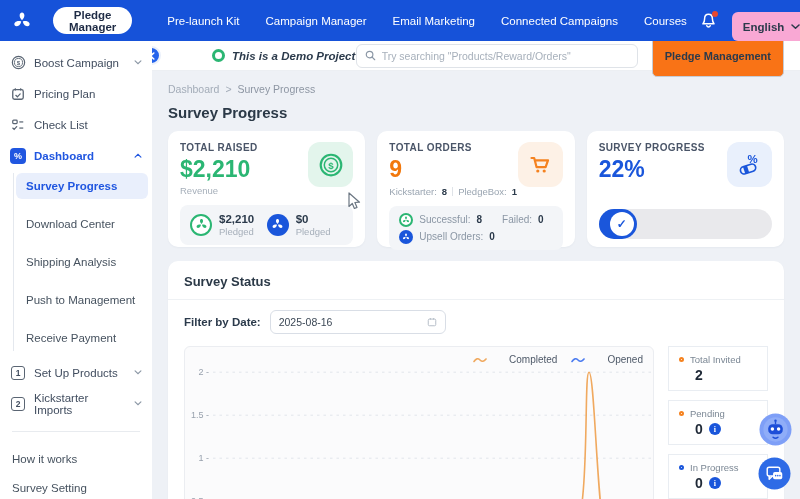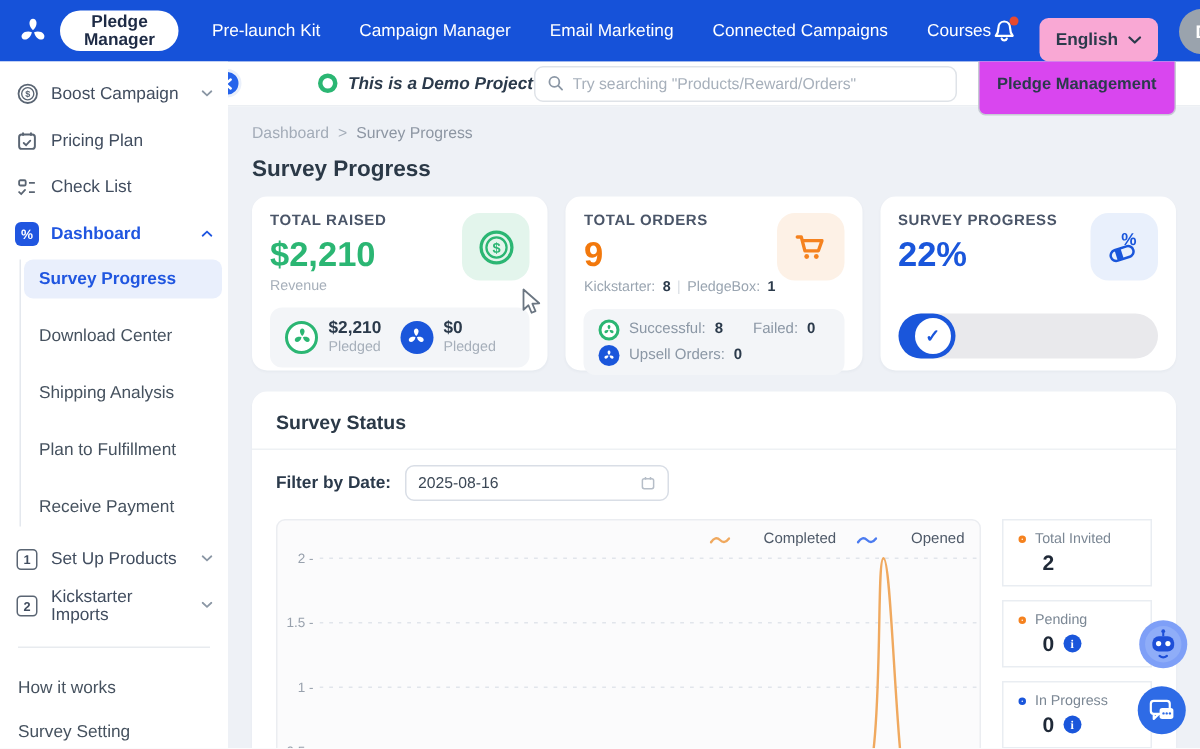--- a/index.html
+++ b/index.html
@@ -1,21 +1,21 @@
 <!DOCTYPE html>
 <html><head>
 <meta charset="utf-8">
 <style>
   * { margin:0; padding:0; box-sizing:border-box; }
   html,body { width:800px; height:499px; overflow:hidden; }
   body { font-family:"Liberation Sans", sans-serif; }
   .screen { position:relative; width:800px; height:499px; background:#eef1f6; overflow:hidden; }
 
   
-  .topnav { height:41px; background:#1652d9; display:flex; align-items:center; padding:0 14px 0 12px; gap:0; }
+  .topnav { height:41px; background:#1652d9; display:flex; align-items:center; padding:0 14px 0 12px; gap:13px; }
   .brand-logo { width:22px; height:22px; display:flex; align-items:center; justify-content:center; margin-right:8px; }
   .brand-pill { height:27px; background:#fff; border:none; border-radius:14px; padding:0 16px; font-family:inherit;
     font-size:11.5px; font-weight:bold; color:#1e2b45; cursor:pointer; }
   .nav-links { display:flex; gap:26px; margin-left:22px; }
   .nav-links a { color:#fff; font-size:11.5px; font-weight:500; text-decoration:none; cursor:pointer; white-space:nowrap; }
   .nav-right { margin-left:auto; display:flex; align-items:center; gap:14px; }
   .bell { position:relative; width:18px; height:18px; cursor:pointer; }
   .bell .dot { position:absolute; top:-1px; right:0; width:6px; height:6px; background:#e8492e; border-radius:50%; }
   .lang { height:29px; background:#f9a8d4; border:none; border-radius:6px; padding:0 11px; display:flex; align-items:center; gap:7px;
     font-family:inherit; font-size:11.5px; font-weight:bold; color:#2b3a4b; cursor:pointer;margin-top:12px; }
@@ -49,21 +49,21 @@
     border-bottom:1px solid #eceff3; }
   .collapse-btn { position:absolute; left:-10px; top:5px; width:19px; height:19px; border-radius:50%; background:#2563eb;
     border:2px solid #eaf0fb; display:flex; align-items:center; justify-content:center; cursor:pointer; }
   .demo-flag { display:flex; align-items:center; gap:7px; margin-left:32px; }
   .demo-ring { width:13px; height:13px; border:3.5px solid #2bb673; border-radius:50%; background:#fff; }
   .demo-text { font-size:11.5px; font-weight:bold; color:#2b3a4b;font-style:italic; }
   .search-box { margin-left:auto; width:282px; height:24px; border:1px solid #dfe3e8; border-radius:6px; background:#fff;
     display:flex; align-items:center; padding:0 8px; gap:6px; }
   .search-box input { border:none; outline:none; flex:1; font-family:inherit; font-size:10.5px; color:#4a5563; background:transparent; }
   .search-box input::placeholder { color:#a7b0bb; }
-  .pm-btn { margin-left:14px; height:42px; background:#d946ef; border:1px solid #c6ccd4; border-radius:5px; padding:0 12px;
+  .pm-btn { margin-left:14px; height:42px; background:#f97316; border:1px solid #c6ccd4; border-radius:5px; padding:0 12px;
     font-family:inherit; font-size:11px; font-weight:bold; color:#2b3a4b; cursor:pointer;text-align:right; }
 
   .content { flex:1; padding:12px 16px 0; overflow:hidden; }
   .breadcrumb { font-size:10.5px; color:#a3acb8; display:flex; gap:6px; }
   .breadcrumb .cur { color:#8d96a3; }
   .page-title { margin-top:9px; font-size:15px; font-weight:bold; color:#2b3947; }
 
   
   .cards-row { display:flex; gap:12px; margin-top:10px; }
   .card { flex:1; background:#fff; border-radius:10px; padding:11px 12px; height:116px; box-shadow:0 1px 2px rgba(20,40,80,.04); }
@@ -223,21 +223,21 @@
         <span class="chev">
           <svg width="8" height="5" viewBox="0 0 9 6" style="transform:rotate(180deg)">
               <path d="M1 1 L4.5 4.3 L8 1" stroke="currentColor" stroke-width="1.4" fill="none" stroke-linecap="round"></path>
             </svg>
         </span>
       </div>
       <div class="submenu">
         <div class="sub-item active">Survey Progress</div>
         <div class="sub-item">Download Center</div>
         <div class="sub-item">Shipping Analysis</div>
-        <div class="sub-item">Plan to Fulfillment</div>
+        <div class="sub-item">Push to Management</div>
         <div class="sub-item">Receive Payment</div>
       </div>
       <div class="side-item" style="margin-top:6px">
         <span class="icn">
             <span class="num-box">1</span>
           </span>
         <span>Set Up Products</span>
         <span class="chev">
           <svg width="8" height="5" viewBox="0 0 9 6">
               <path d="M1 1 L4.5 4.3 L8 1" stroke="currentColor" stroke-width="1.4" fill="none" stroke-linecap="round"></path>

